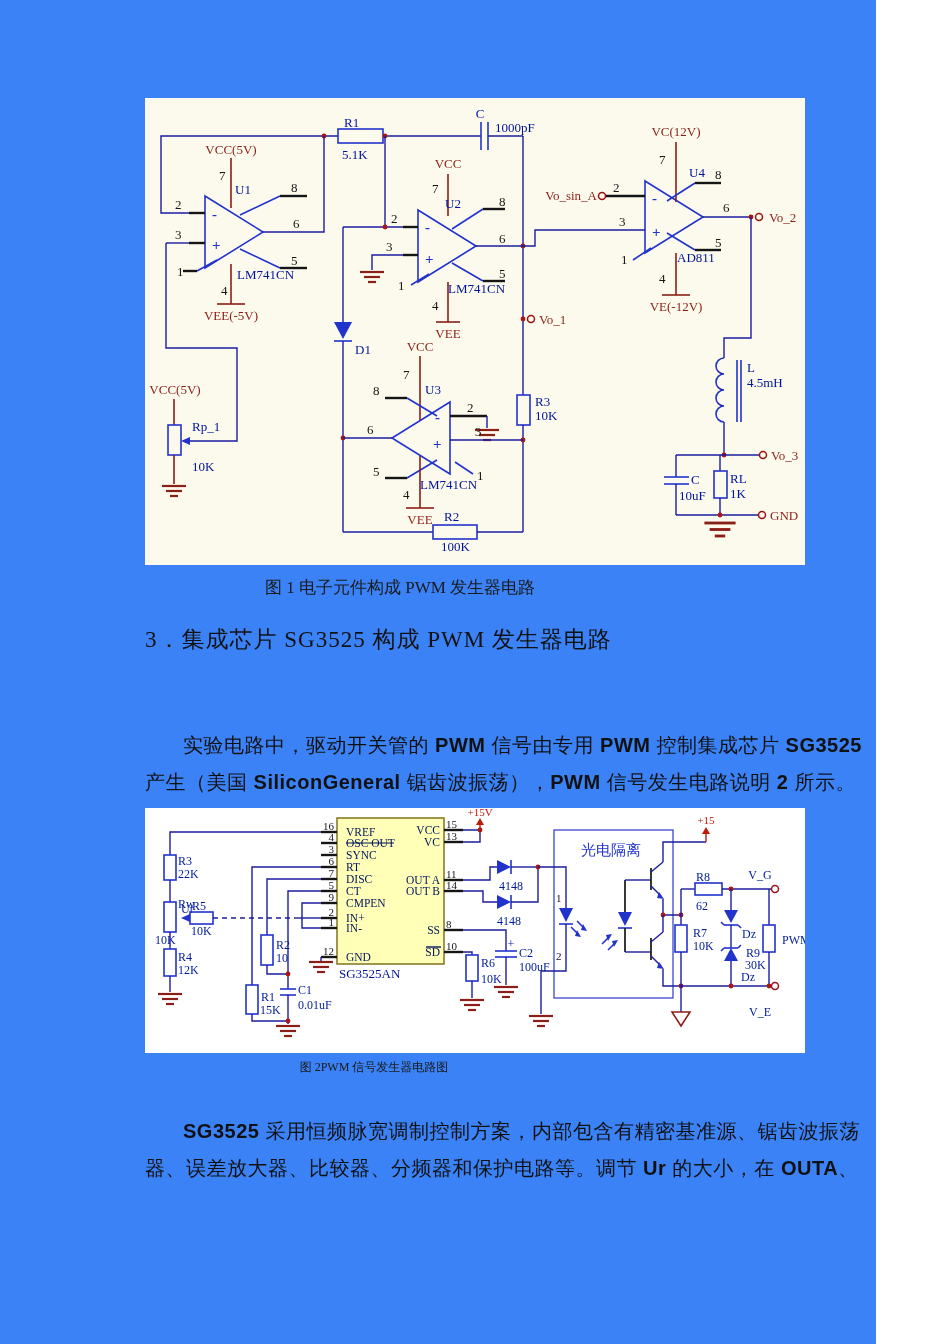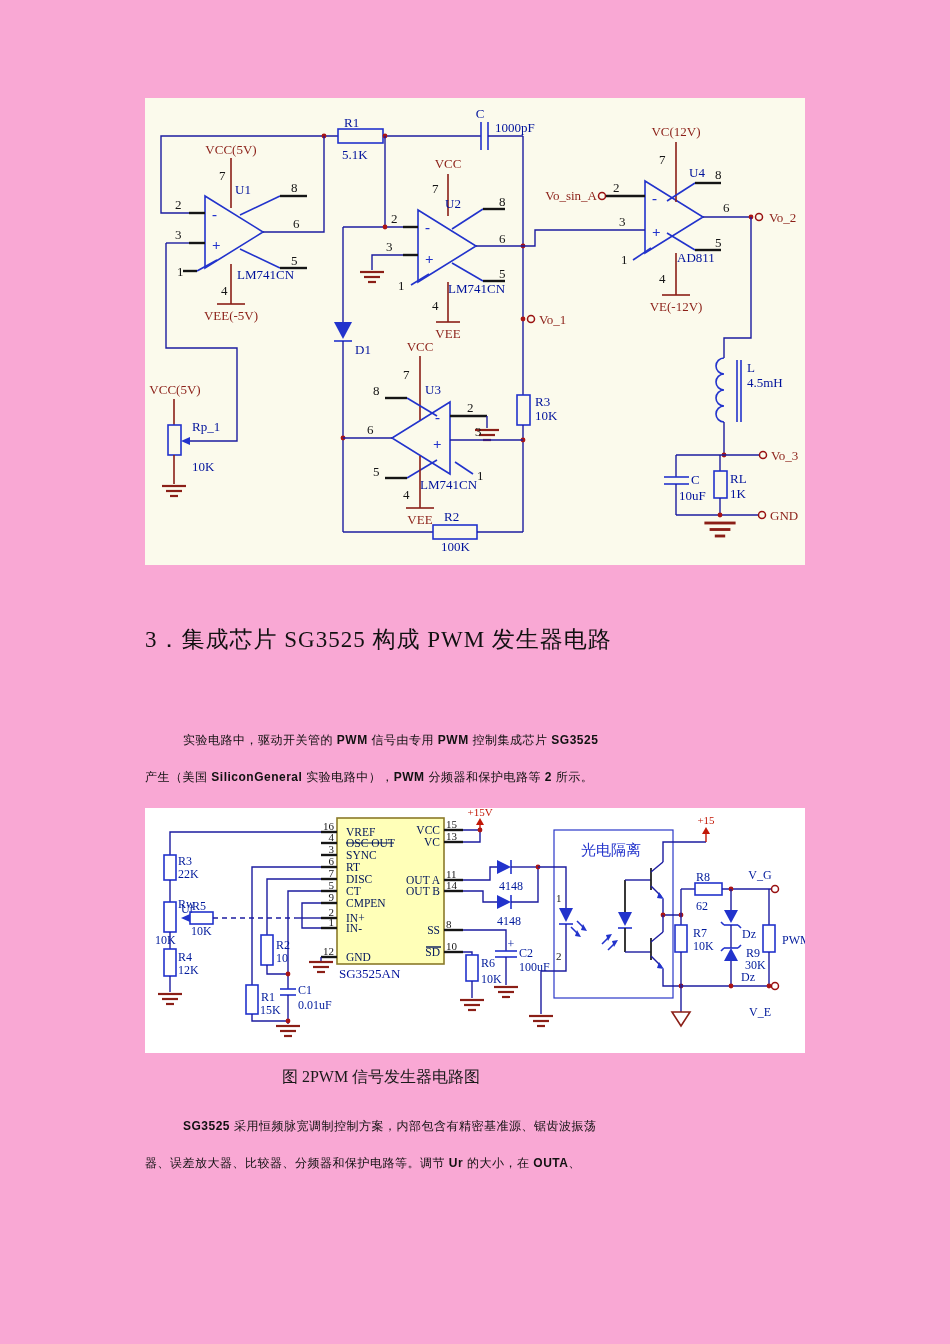--- a/index.html
+++ b/index.html
@@ -1,26 +1,26 @@
 <!DOCTYPE html>
 <html><head>
 <meta charset="utf-8">
 <style>
   html,body{margin:0;padding:0;background:#ffffff;}
-  .page{position:relative;width:950px;height:1344px;background:#f9a8d4;overflow:hidden;
+  .page{position:relative;width:876px;height:1344px;background:#3b82f6;overflow:hidden;
         font-family:"Liberation Sans",sans-serif;}
   .fig1{position:absolute;left:145px;top:98px;width:660px;height:467px;background:#fbfaec;}
   .fig2{position:absolute;left:145px;top:808px;width:660px;height:245px;background:#ffffff;}
   .cap{position:absolute;text-align:center;font-family:"Liberation Serif",serif;color:#1a1a1a;}
   .cap1{left:145px;top:576px;width:510px;font-size:17px;}
-  .cap2{left:136px;top:1059px;width:490px;font-size:16px;margin-top:8px;}
+  .cap2{left:129px;top:1059px;width:490px;font-size:12px;}
   .heading{position:absolute;left:145px;top:624px;font-family:"Liberation Serif",serif;
            font-size:23px;color:#111;letter-spacing:1px;text-align:center;}
   .sub1{position:absolute;left:145px;top:694px;font-size:20px;font-weight:700;color:#111;}
-  .bodyline{position:absolute;font-size:12px;color:#111;letter-spacing:.5px;}
+  .bodyline{position:absolute;font-size:20px;color:#111;letter-spacing:.5px;}
   .p1l1{left:183px;top:732px;} .p1l2{left:145px;top:769px;}
   .p2l1{left:183px;top:1118px;} .p2l2{left:145px;top:1155px;text-align:right;}
   .en{font-weight:700;font-family:"Liberation Sans",sans-serif;}
   svg text{font-family:"Liberation Serif",serif;}
   
   .tb{fill:#00129b;font-size:13px;} .tk{fill:#151515;font-size:13px;} .tr{fill:#8b1f17;font-size:13px;}
   .opm{fill:#2233cc;font-size:15px;font-weight:bold;}
   
   .sb{fill:#001a9b;font-size:12px;} .sk{fill:#161616;font-size:11px;} .sr{fill:#c21807;font-size:11px;}
   .schip{fill:#00155b;font-size:11.5px;} .scjk{fill:#2233cc;font-size:15px;font-family:"Liberation Sans",sans-serif;}
@@ -261,26 +261,27 @@
       <text class="tb" x="585" y="400">1K</text>
       <line class="wn" x1="531" y1="417" x2="613" y2="417"></line>
       <circle class="dot" cx="575" cy="417" r="2.4"></circle>
       <circle class="oc" cx="617" cy="417" r="3.5"></circle>
       <text class="tr" x="625" y="422">GND</text>
       <use href="#g-earth" transform="translate(575,425) scale(1.3)"></use>
     </g>
   </svg>
   </div>
 
+  <div class="cap cap1">图 1 电子元件构成 PWM 发生器电路</div>
 
   <div class="heading">3．集成芯片 SG3525 构成 PWM 发生器电路</div>
 
 
   <div class="bodyline p1l1"><span>实验电路中，驱动开关管的 </span><span class="en">PWM</span><span> 信号由专用 </span><span class="en">PWM</span><span> 控制集成芯片 </span><span class="en">SG3525</span></div>
-  <div class="bodyline p1l2"><span>产生（美国 </span><span class="en">SiliconGeneral</span><span> 实验电路中），</span><span class="en">PWM</span><span> 分频器和保护电路等 </span><span class="en">2</span><span> 所示。</span></div>
+  <div class="bodyline p1l2"><span>产生（美国 </span><span class="en">SiliconGeneral</span><span> 锯齿波振荡），</span><span class="en">PWM</span><span> 信号发生电路说明 </span><span class="en">2</span><span> 所示。</span></div>
 
   <div class="fig2">
   <svg width="660" height="245" viewBox="0 0 660 245">
     <defs>
       <g id="g-earth2" class="gr">
         <line x1="-12" y1="0" x2="12" y2="0"></line>
             <line x1="-8" y1="5" x2="8" y2="5"></line>
             <line x1="-4" y1="10" x2="4" y2="10"></line>
       </g>
     </defs>

